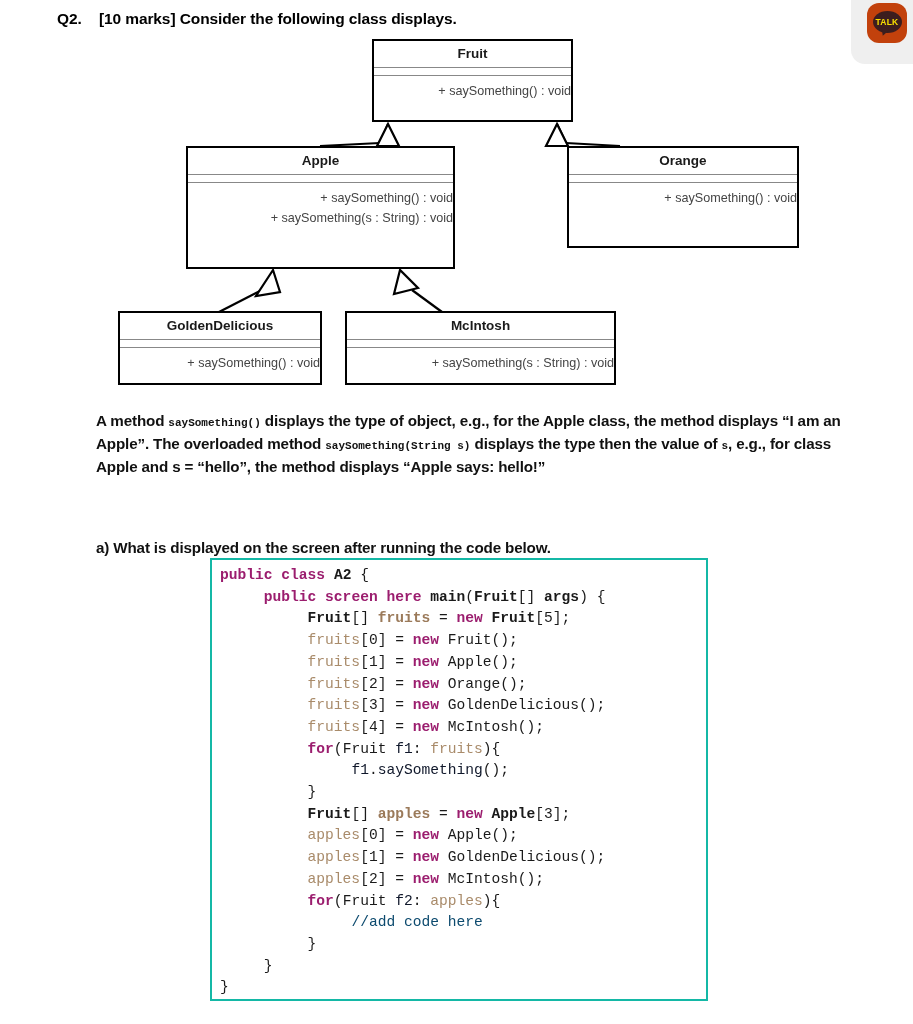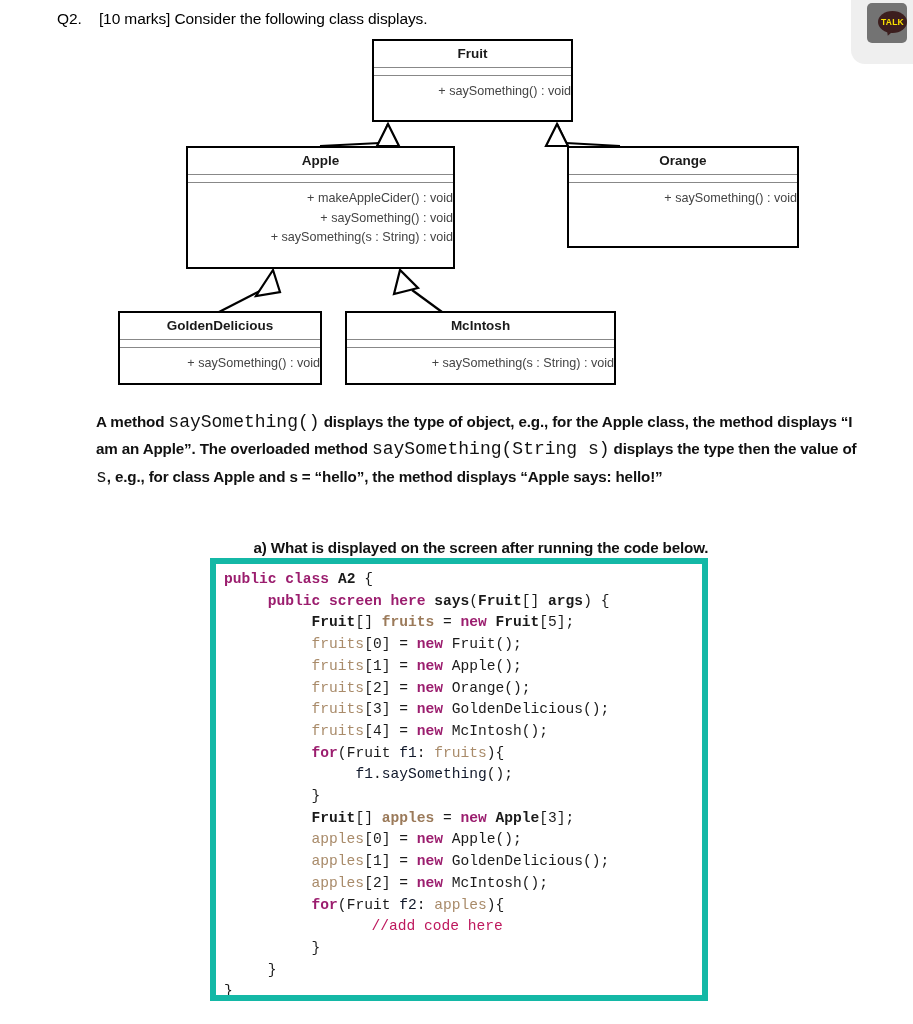--- a/index.html
+++ b/index.html
@@ -15,23 +15,23 @@
   
   .share-panel{
     position:absolute; top:0; right:0;
     width:62px; height:64px;
     background:#efefef;
     border-bottom-left-radius:14px;
   }
   .kakao-btn{
     position:absolute; top:3px; right:6px;
     width:40px; height:40px;
-    background:#737373;
-    border-radius:5px;
-    display:flex; align-items:center; justify-content:flex-end;
+    background:#c2410c;
+    border-radius:12px;
+    display:flex; align-items:center; justify-content:center;
   }
   .kakao-bubble{position:relative;width:29px;height:24px;}
   .kakao-bubble .oval{
     position:absolute;left:0;top:0;width:29px;height:22px;
     background:#3c1e1e;border-radius:50%;
   }
   .kakao-bubble .tail{
     position:absolute;left:7px;top:17px;
     width:0;height:0;
     border-left:4px solid transparent;
@@ -45,22 +45,22 @@
     color:#f9e000;font-size:8.5px;font-weight:bold;letter-spacing:.2px;
     font-family:"Liberation Sans", sans-serif;
   }
 
   
   .q-head{
     position:absolute; left:57px; top:10px;
     font-size:15.5px; font-weight:bold; letter-spacing:-0.1px;
     white-space:nowrap;
   }
-  .q-head .marks{font-weight:normal;padding-left:13px;}
-  .q-head .normal{font-weight:normal;}
+  .q-head .marks{font-weight:bold;padding-left:13px;}
+  .q-head .normal{font-weight:bold;}
 
   
   .uml{position:absolute; left:0; top:0; width:913px; height:400px;}
   .uml-svg{position:absolute; left:0; top:0;}
 
   .uml-box{
     position:absolute;
     background:#ffffff;
     border:2.5px solid #000;
     box-sizing:border-box;
@@ -82,50 +82,50 @@
 
   
   .prose{
     position:absolute; left:96px; width:770px;
     font-size:15.2px; font-weight:bold; line-height:1.52;
     letter-spacing:-0.15px;
     color:#111;
   }
   .prose .mono{
     font-family:"Liberation Mono", monospace;
-    font-weight:normal;
-    font-size:18px;
+    font-weight:bold;
+    font-size:11px;
     letter-spacing:0;
   }
   #para1{top:409px;}
-  #para2{top:536px;text-align:center;}
+  #para2{top:536px;}
 
   
   .code-wrap{
     position:absolute; left:210px; top:558px;
     width:498px; height:443px;
-    border:6px solid #14b8a6;
+    border:2px solid #14b8a6;
     background:#ffffff;
     box-sizing:border-box;
     overflow:hidden;
   }
   pre.code{
     margin:0; padding:5px 0 0 8px;
     font-family:"Liberation Mono","DejaVu Sans Mono",monospace;
     font-size:14.6px;
     line-height:21.7px;
     white-space:pre;
     color:#1a1a1a;
   }
   .kw{color:#9b1d6e; font-weight:bold;}
   .typ{color:#1a1a1a; font-weight:bold;}
   .var{color:#9b7a5a; font-weight:bold;}
   .varn{color:#a98b6a; font-weight:normal;}
   .cls{color:#1a1a1a;}
-  .cmt{color:#be185d;margin-left:16px;}
+  .cmt{color:#0c4a6e;}
   .pln{color:#0f172a;}
   .plnb{color:#1a1a1a;font-weight:bold;}
 </style>
 </head>
 <body>
 
 <div class="share-panel"></div>
 <div class="kakao-btn">
   <span class="kakao-bubble">
     <span class="oval"></span>
@@ -164,21 +164,20 @@
     <div class="uml-attrs"></div>
     <div class="uml-ops">
       <div class="uml-op">+ saySomething() : void</div>
     </div>
   </div>
 
   <div class="uml-box" style="left:186px; top:146px; width:269px; height:123px;">
     <div class="uml-title">Apple</div>
     <div class="uml-attrs"></div>
     <div class="uml-ops">
-      <div class="uml-op">+ makeAppleCider() : void</div>
       <div class="uml-op">+ saySomething() : void</div>
       <div class="uml-op">+ saySomething(s : String) : void</div>
     </div>
   </div>
 
   <div class="uml-box" style="left:567px; top:146px; width:232px; height:102px;">
     <div class="uml-title">Orange</div>
     <div class="uml-attrs"></div>
     <div class="uml-ops">
       <div class="uml-op">+ saySomething() : void</div>
@@ -205,21 +204,21 @@
 <div class="prose" id="para1">
   <span>A method </span><span class="mono">saySomething()</span><span> displays the type of object, e.g., for the Apple class, the method displays “I am an Apple”. The overloaded method </span><span class="mono">saySomething(String s)</span><span> displays the type then the value of </span><span class="mono">s</span><span>, e.g., for class Apple and s = “hello”, the method displays “Apple says: hello!”</span>
 </div>
 
 <div class="prose" id="para2">
   <span>a) What is displayed on the screen after running the code below.</span>
 </div>
 
 <div class="code-wrap">
   <pre class="code" id="code-out"><span class="kw">public</span> <span class="kw">class</span> <span class="typ">A2</span> {
-     <span class="kw">public</span> <span class="kw">screen</span> <span class="kw">here</span> <span class="plnb">says</span>(<span class="typ">Fruit</span>[] <span class="plnb">args</span>) {
+     <span class="kw">public</span> <span class="kw">screen</span> <span class="kw">here</span> <span class="plnb">main</span>(<span class="typ">Fruit</span>[] <span class="plnb">args</span>) {
           <span class="typ">Fruit</span>[] <span class="var">fruits</span> = <span class="kw">new</span> <span class="typ">Fruit</span>[5];
           <span class="varn">fruits</span>[0] = <span class="kw">new</span> <span class="cls">Fruit</span>();
           <span class="varn">fruits</span>[1] = <span class="kw">new</span> <span class="cls">Apple</span>();
           <span class="varn">fruits</span>[2] = <span class="kw">new</span> <span class="cls">Orange</span>();
           <span class="varn">fruits</span>[3] = <span class="kw">new</span> <span class="cls">GoldenDelicious</span>();
           <span class="varn">fruits</span>[4] = <span class="kw">new</span> <span class="cls">McIntosh</span>();
           <span class="kw">for</span>(<span class="cls">Fruit</span> <span class="pln">f1</span>: <span class="varn">fruits</span>){
                <span class="pln">f1</span>.<span class="pln">saySomething</span>();
           }
           <span class="typ">Fruit</span>[] <span class="var">apples</span> = <span class="kw">new</span> <span class="typ">Apple</span>[3];

